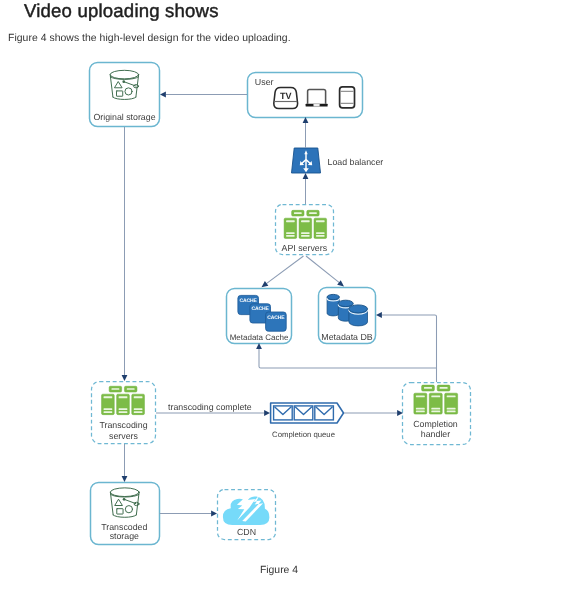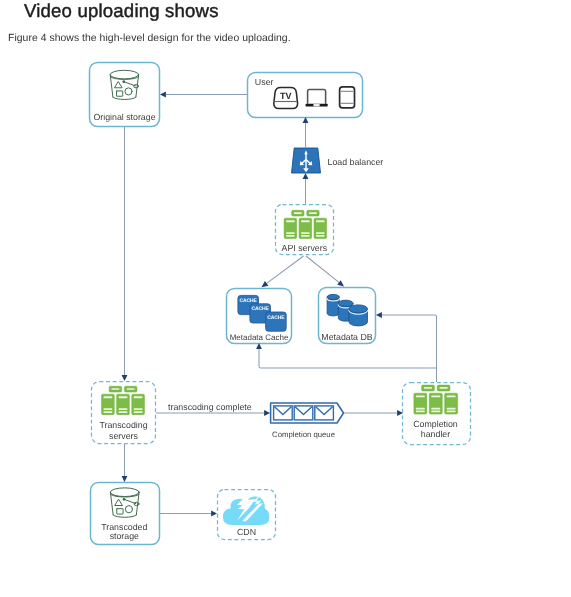--- a/index.html
+++ b/index.html
@@ -11,20 +11,21 @@
   #subtitle{position:absolute;left:8px;top:33px;font-size:10.4px;color:#333;letter-spacing:0.05px;}
   #figcap{position:absolute;left:0;top:565px;width:558px;text-align:center;font-size:10.4px;color:#333;}
   svg.diagram{position:absolute;left:0;top:0;width:571px;height:597px;}
 </style>
 </head>
 <body>
 
 <div class="page">
   <div id="title">Video uploading shows</div>
   <div id="subtitle">Figure 4 shows the high-level design for the video uploading.</div>
+  <div id="figcap">Figure 4</div>
   <svg class="diagram" viewBox="0 0 571 597">
 <rect x="89.5" y="62.5" width="70" height="64" rx="8" ry="8" fill="#ffffff" stroke="#6bb6d0" stroke-width="1.5"></rect>
 <g transform="translate(109.36,69.60) scale(1.0200)" fill="none" stroke="#3c6a4b" stroke-width="0.95" stroke-linejoin="round" stroke-linecap="round">
         <ellipse cx="14.75" cy="4.9" rx="13.95" ry="4.2"></ellipse>
         <path d="M0.8 4.9 L3.5 27.0"></path>
         <path d="M28.7 4.9 L26.0 27.0"></path>
         <path d="M3.5 27.0 C6.3 30.1 23.2 30.1 26.0 27.0"></path>
         <path d="M1.05 7.1 C4.9 10.5 24.6 10.5 28.45 7.1"></path>
         <path d="M5.2 17.5 L8.7 11.7 L12.3 17.5 Z"></path>
         <rect x="7.0" y="20.9" width="6.1" height="5.2" rx="0.3"></rect>

